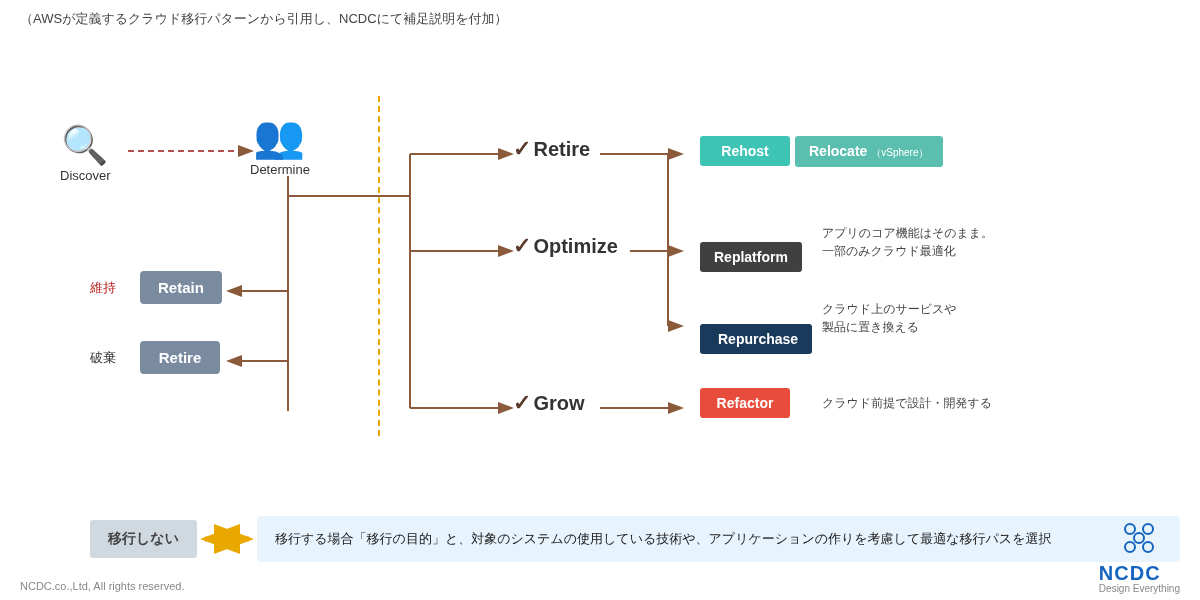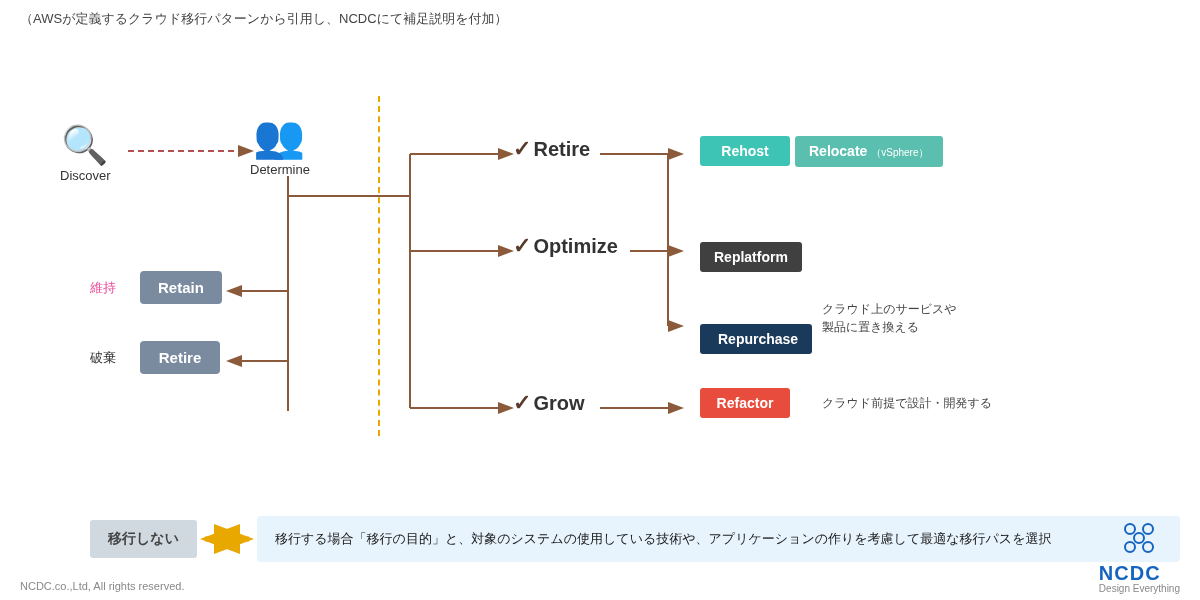--- a/index.html
+++ b/index.html
@@ -96,21 +96,21 @@
     }
     .retire-box {
       left: 120px;
       top: 305px;
     }
     .retain-label {
       position: absolute;
       left: 70px;
       top: 243px;
       font-size: 13px;
-      color: #ec4899;
+      color: #b91c1c;
     }
     .retire-label {
       position: absolute;
       left: 70px;
       top: 313px;
       font-size: 13px;
       color: #333;
     }
 
     
@@ -328,20 +328,21 @@
 
     <div class="tag-box relocate-box" style="min-width:110px;">
       <span>Relocate</span>
       <span class="relocate-vsphere">（vSphere）</span>
     </div>
 
     <div class="tag-box replatform-box">Replatform</div>
     <div class="tag-box repurchase-box" style="top:288px;padding-left:18px;">Repurchase</div>
     <div class="tag-box refactor-box">Refactor</div>
 
+    <div class="anno anno-replatform" style="top:188px; left:802px;">アプリのコア機能はそのまま。<br>一部のみクラウド最適化</div>
     <div class="anno anno-repurchase" style="top:264px; left:802px;">クラウド上のサービスや<br>製品に置き換える</div>
     <div class="anno anno-refactor" style="top:358px; left:802px;">クラウド前提で設計・開発する</div>
 
   </div>
 
   <div class="bottom-section">
     <div class="migrate-no-box">移行しない</div>
 
     <svg width="60" height="36" viewBox="0 0 60 36">
       <defs>

